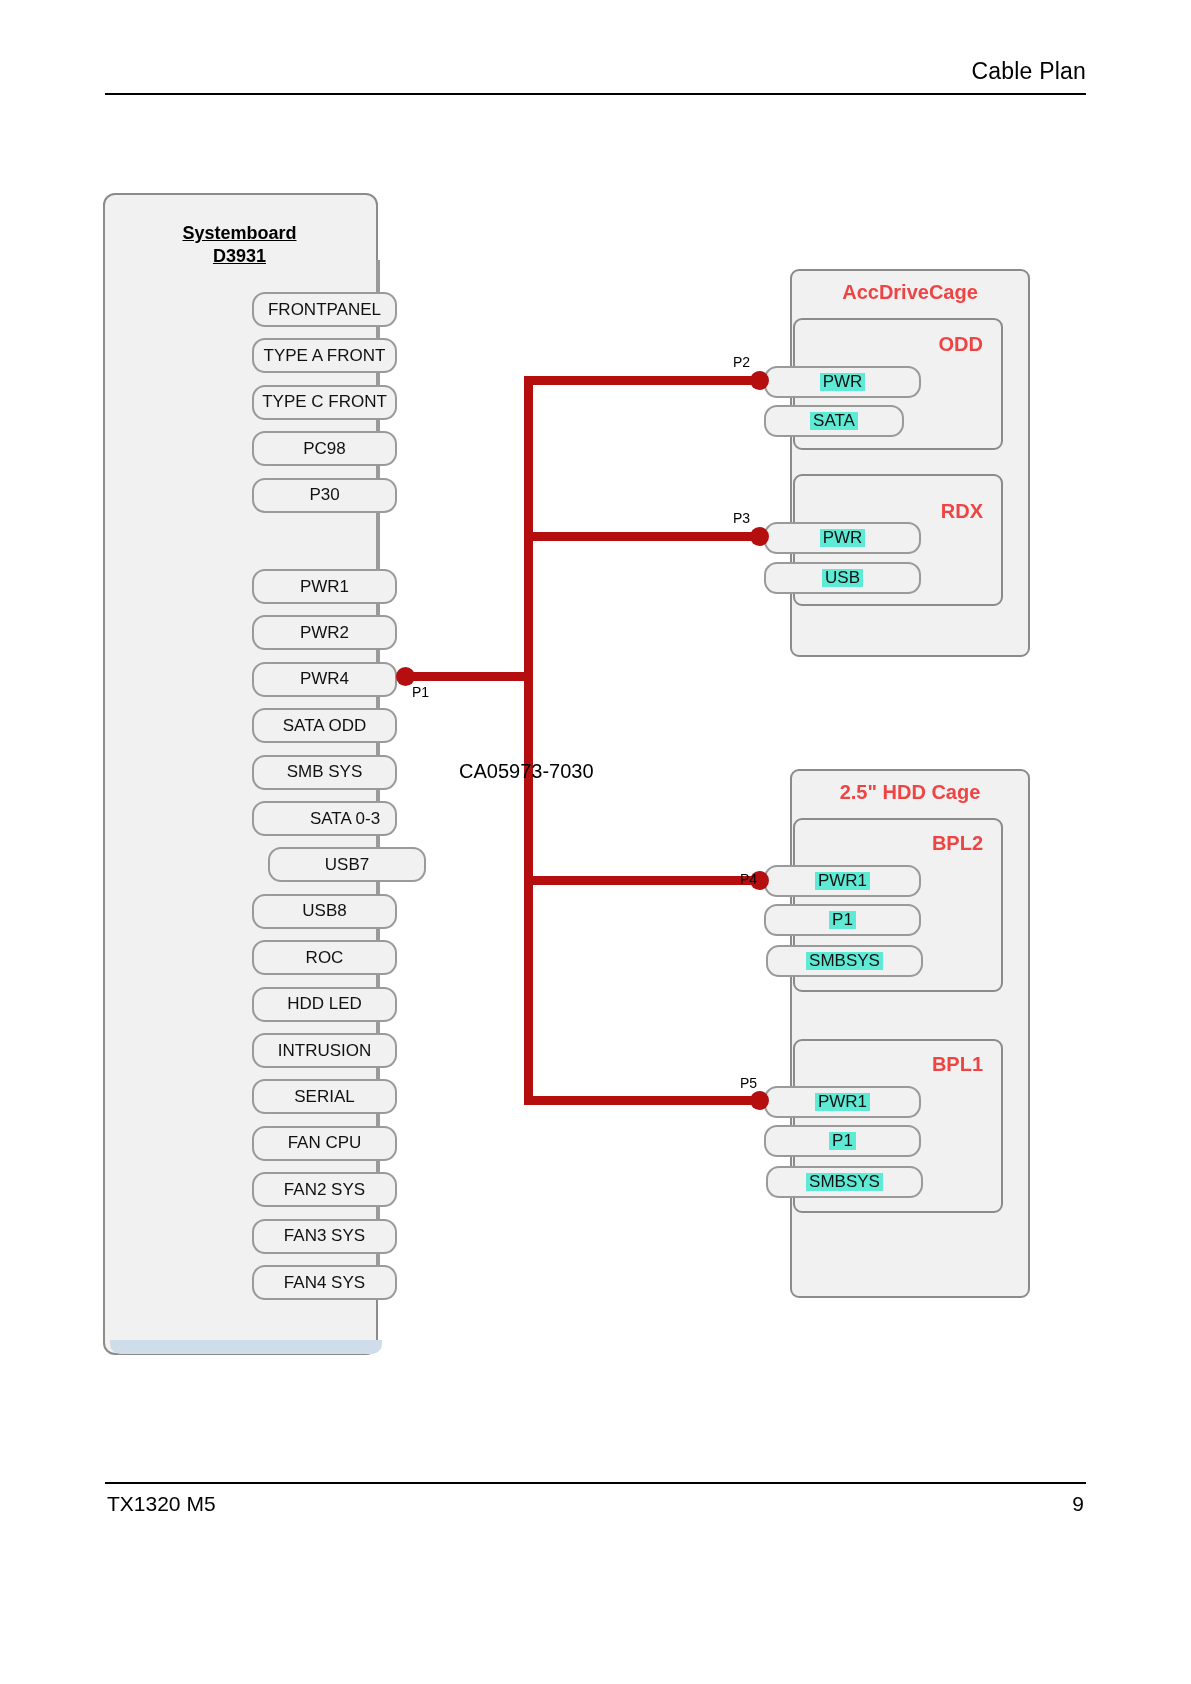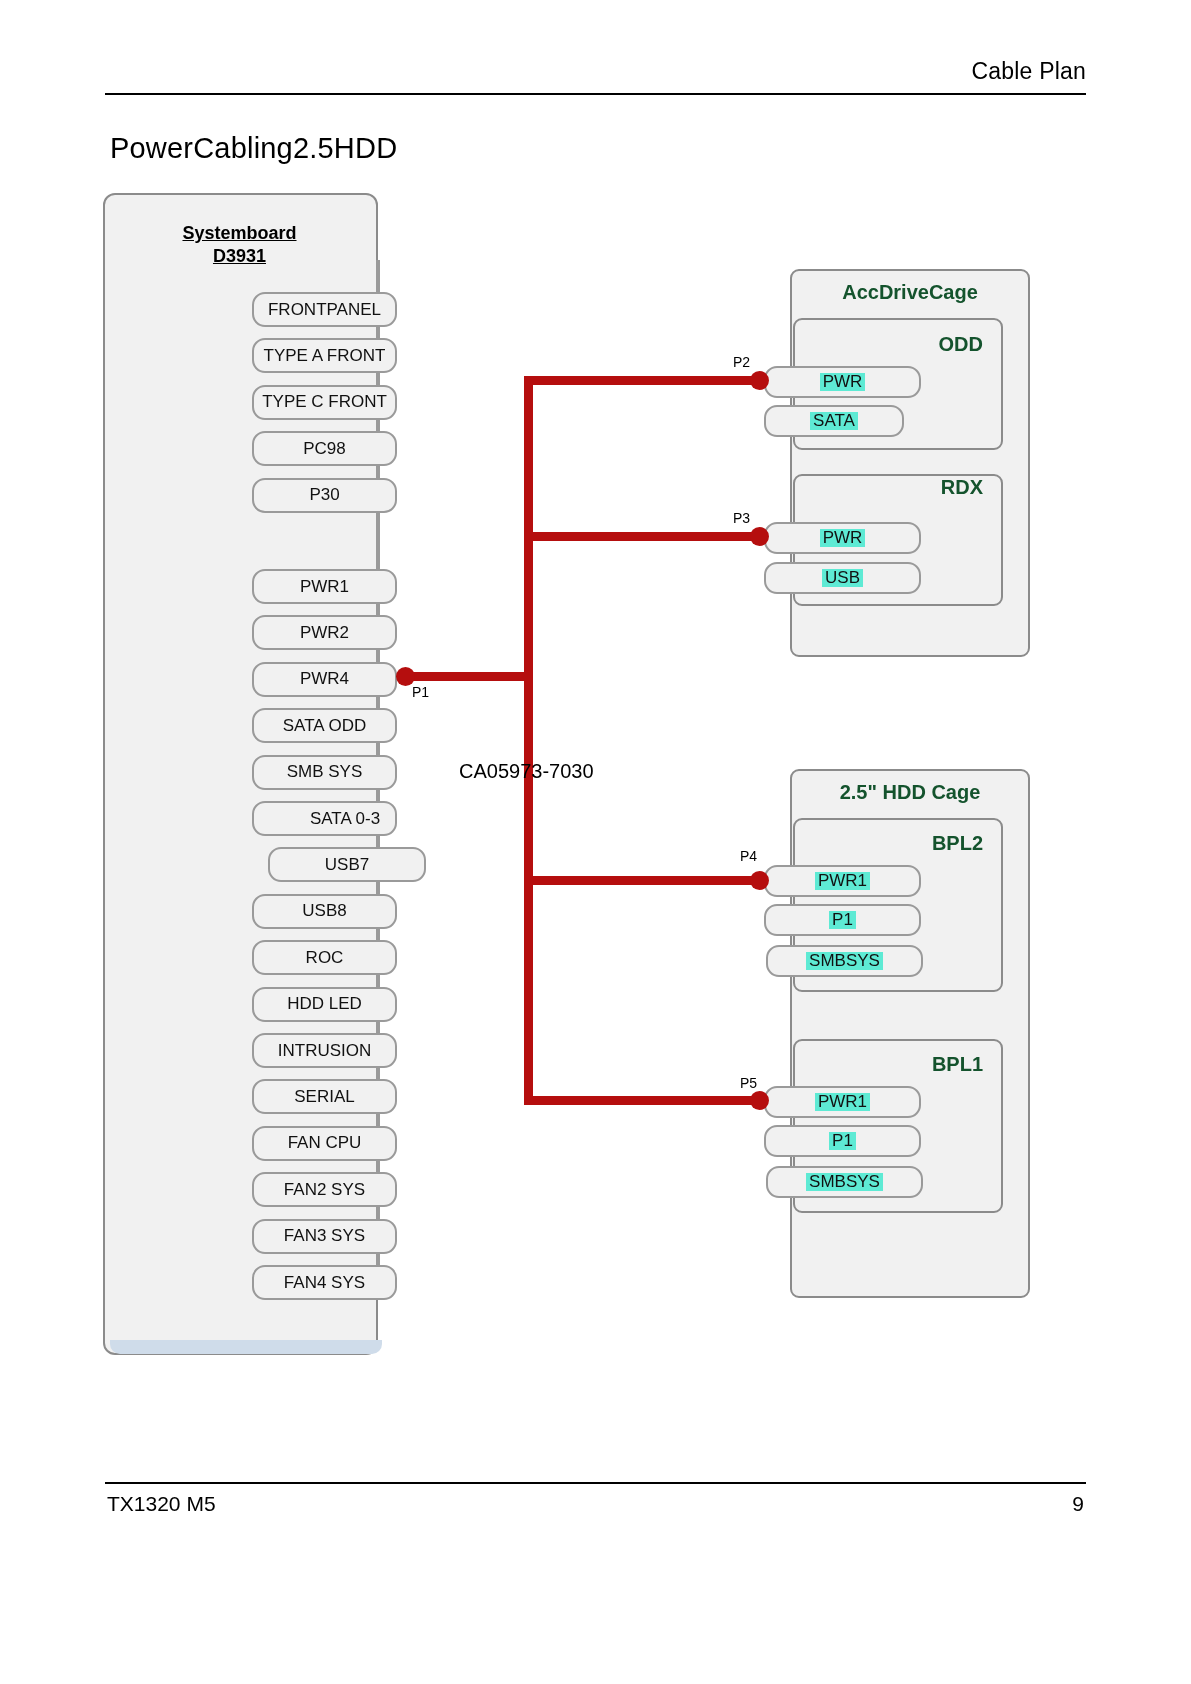--- a/index.html
+++ b/index.html
@@ -17,21 +17,21 @@
   .ftr-right{position:absolute;right:107px;top:1492px;font-size:21px;}
 
   .doc-title{position:absolute;left:110px;top:132px;font-size:29px;letter-spacing:.2px;}
 
   
   .panel{
     position:absolute;background:#f1f1f1;border:2.4px solid #8b8b8b;
     border-radius:9px;box-sizing:border-box;
   }
   .panel-title{
-    position:absolute;font-weight:bold;font-size:20px;color:#14532d;
+    position:absolute;font-weight:bold;font-size:20px;color:#ef4444;
     white-space:nowrap;
   }
   .pill{
     position:absolute;background:#f1f1f1;border:2.2px solid #9a9a9a;
     border-radius:13px;box-sizing:border-box;
     display:flex;align-items:center;justify-content:center;
     font-size:17px;color:#111;white-space:nowrap;
   }
   .pill span{background:#5eead4;padding:0 3px;line-height:1.05;}
   .sb-pill span{background:transparent;padding:0;}
@@ -70,21 +70,20 @@
   .cable-lbl{position:absolute;font-size:20px;color:#000;white-space:nowrap;}
 </style>
 </head>
 <body>
 
 <div class="page">
 
   <div class="hdr-text">Cable Plan</div>
   <div class="hdr-rule"></div>
 
-  <div class="doc-title">PowerCabling2.5HDD</div>
 
   <div class="panel" id="systemboard"></div>
   <div id="sb-shadow"></div>
   <div id="sb-spine"></div>
   <div class="sb-heading" style="top:222px;">
     <span>Systemboard</span><br>
     <span>D3931</span>
   </div>
   <div id="sb-connectors">
       <div class="pill sb-pill" style="left: 252px; top: 292px; width: 145px; height: 35px;">
@@ -158,21 +157,21 @@
   <div class="panel" id="acc-odd"></div>
   <div class="panel-title" style="left:793px;top:333px;width:190px;text-align:right;">ODD</div>
   <div class="pill" style="left:764px;top:366px;width:157px;height:32px;">
     <span>PWR</span>
   </div>
   <div class="pill" style="left:764px;top:405px;width:140px;height:32px;">
     <span>SATA</span>
   </div>
 
   <div class="panel" id="acc-rdx"></div>
-  <div class="panel-title" style="left:793px;top:476px;width:190px;text-align:right;">RDX</div>
+  <div class="panel-title" style="left:793px;top:500px;width:190px;text-align:right;">RDX</div>
   <div class="pill" style="left:764px;top:522px;width:157px;height:32px;">
     <span>PWR</span>
   </div>
   <div class="pill" style="left:764px;top:562px;width:157px;height:32px;">
     <span>USB</span>
   </div>
 
   <div class="panel" id="hdd-cage"></div>
   <div class="panel-title" style="left:790px;top:781px;width:240px;text-align:center;">2.5" HDD Cage</div>
 
@@ -215,21 +214,21 @@
   <div class="node" style="left:396px;top:667px;"></div>
   <div class="node-lbl" style="left:412px;top:684px;">P1</div>
 
   <div class="node" style="left:750px;top:371px;"></div>
   <div class="node-lbl" style="left:733px;top:354px;">P2</div>
 
   <div class="node" style="left:750px;top:527px;"></div>
   <div class="node-lbl" style="left:733px;top:510px;">P3</div>
 
   <div class="node" style="left:750px;top:871px;"></div>
-  <div class="node-lbl" style="left:740px;top:848px;text-align:center;">P4</div>
+  <div class="node-lbl" style="left:740px;top:871px;text-align:center;">P4</div>
 
   <div class="node" style="left:750px;top:1091px;"></div>
   <div class="node-lbl" style="left:740px;top:1075px;">P5</div>
 
   <div class="cable-lbl" style="left:459px;top:760px;">CA05973-7030</div>
 
   <div class="ftr-rule"></div>
   <div class="ftr-left">TX1320 M5</div>
   <div class="ftr-right">9</div>
 

